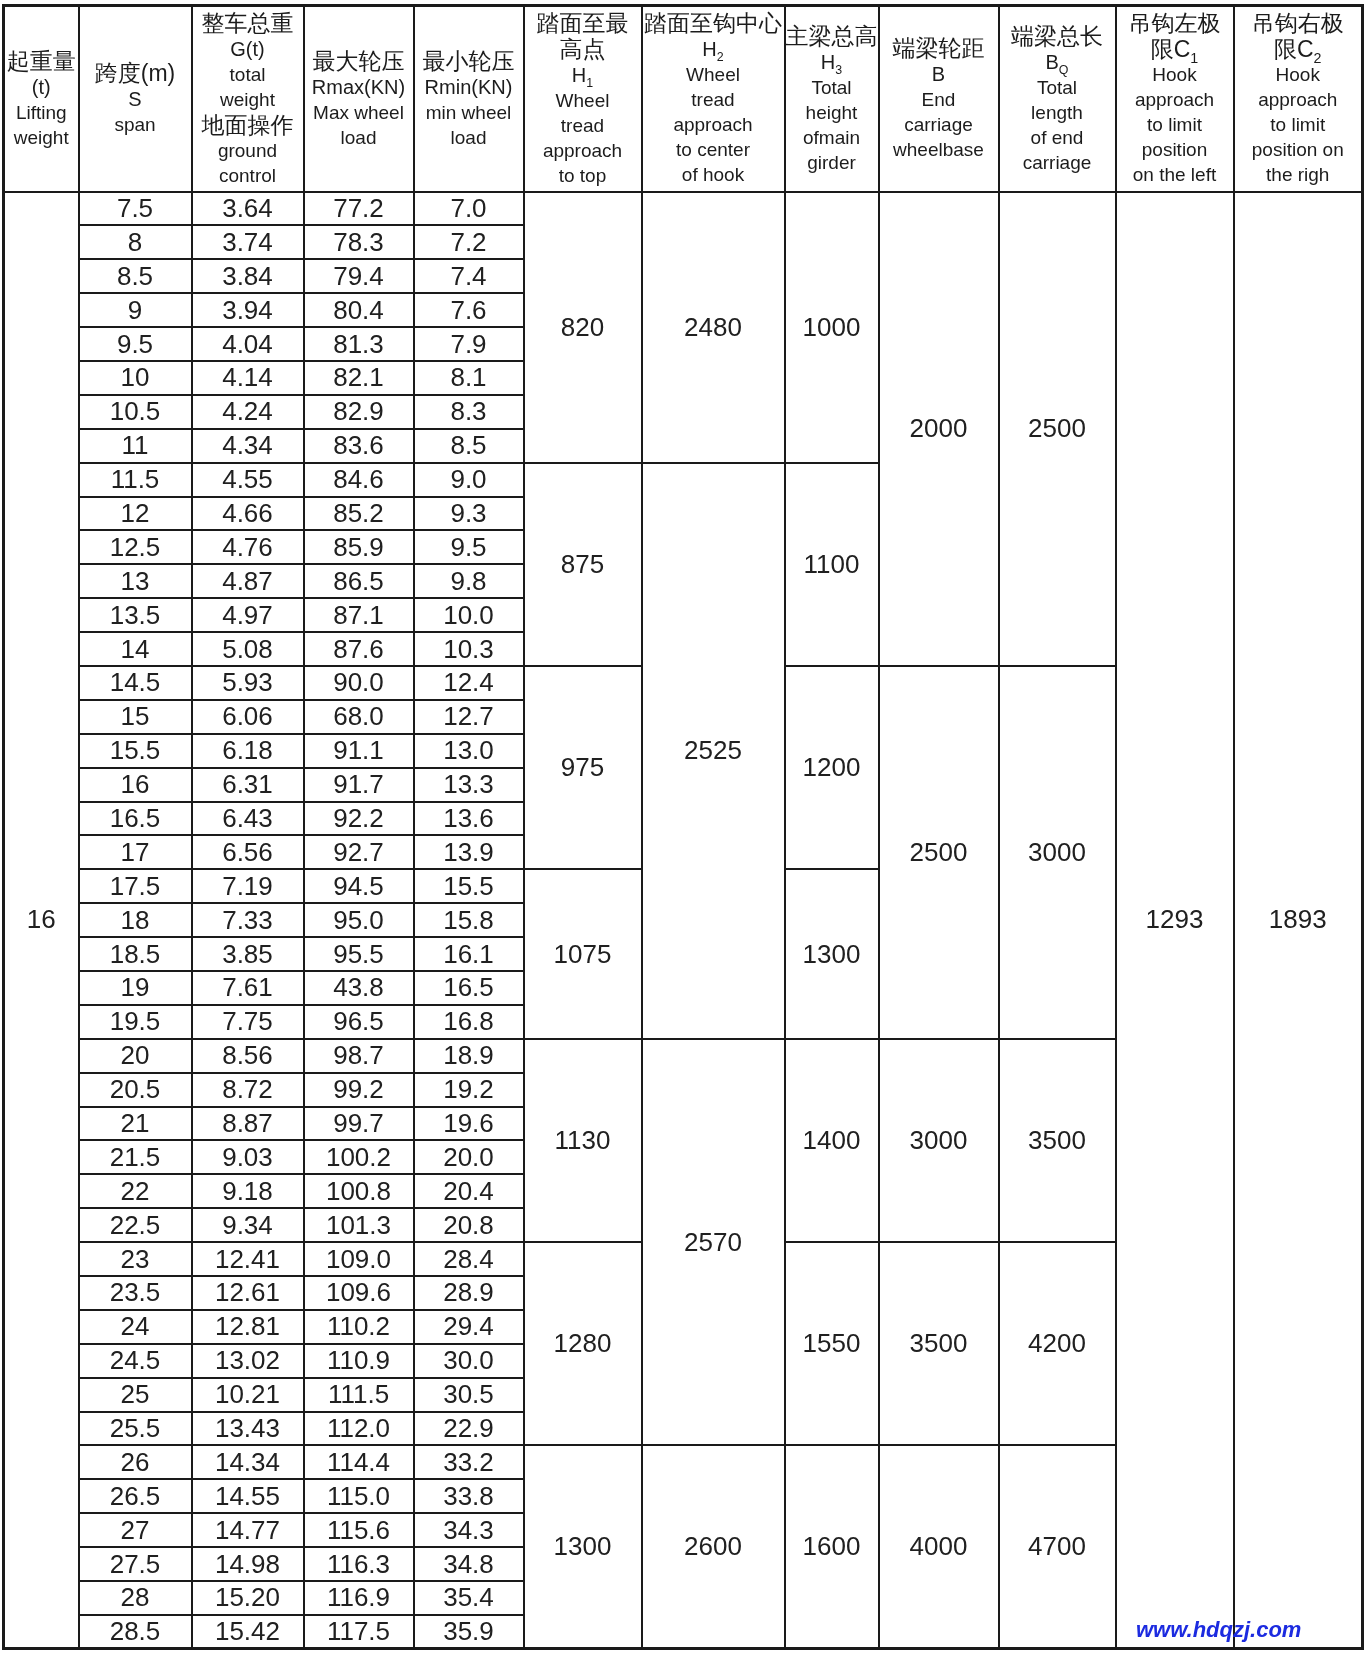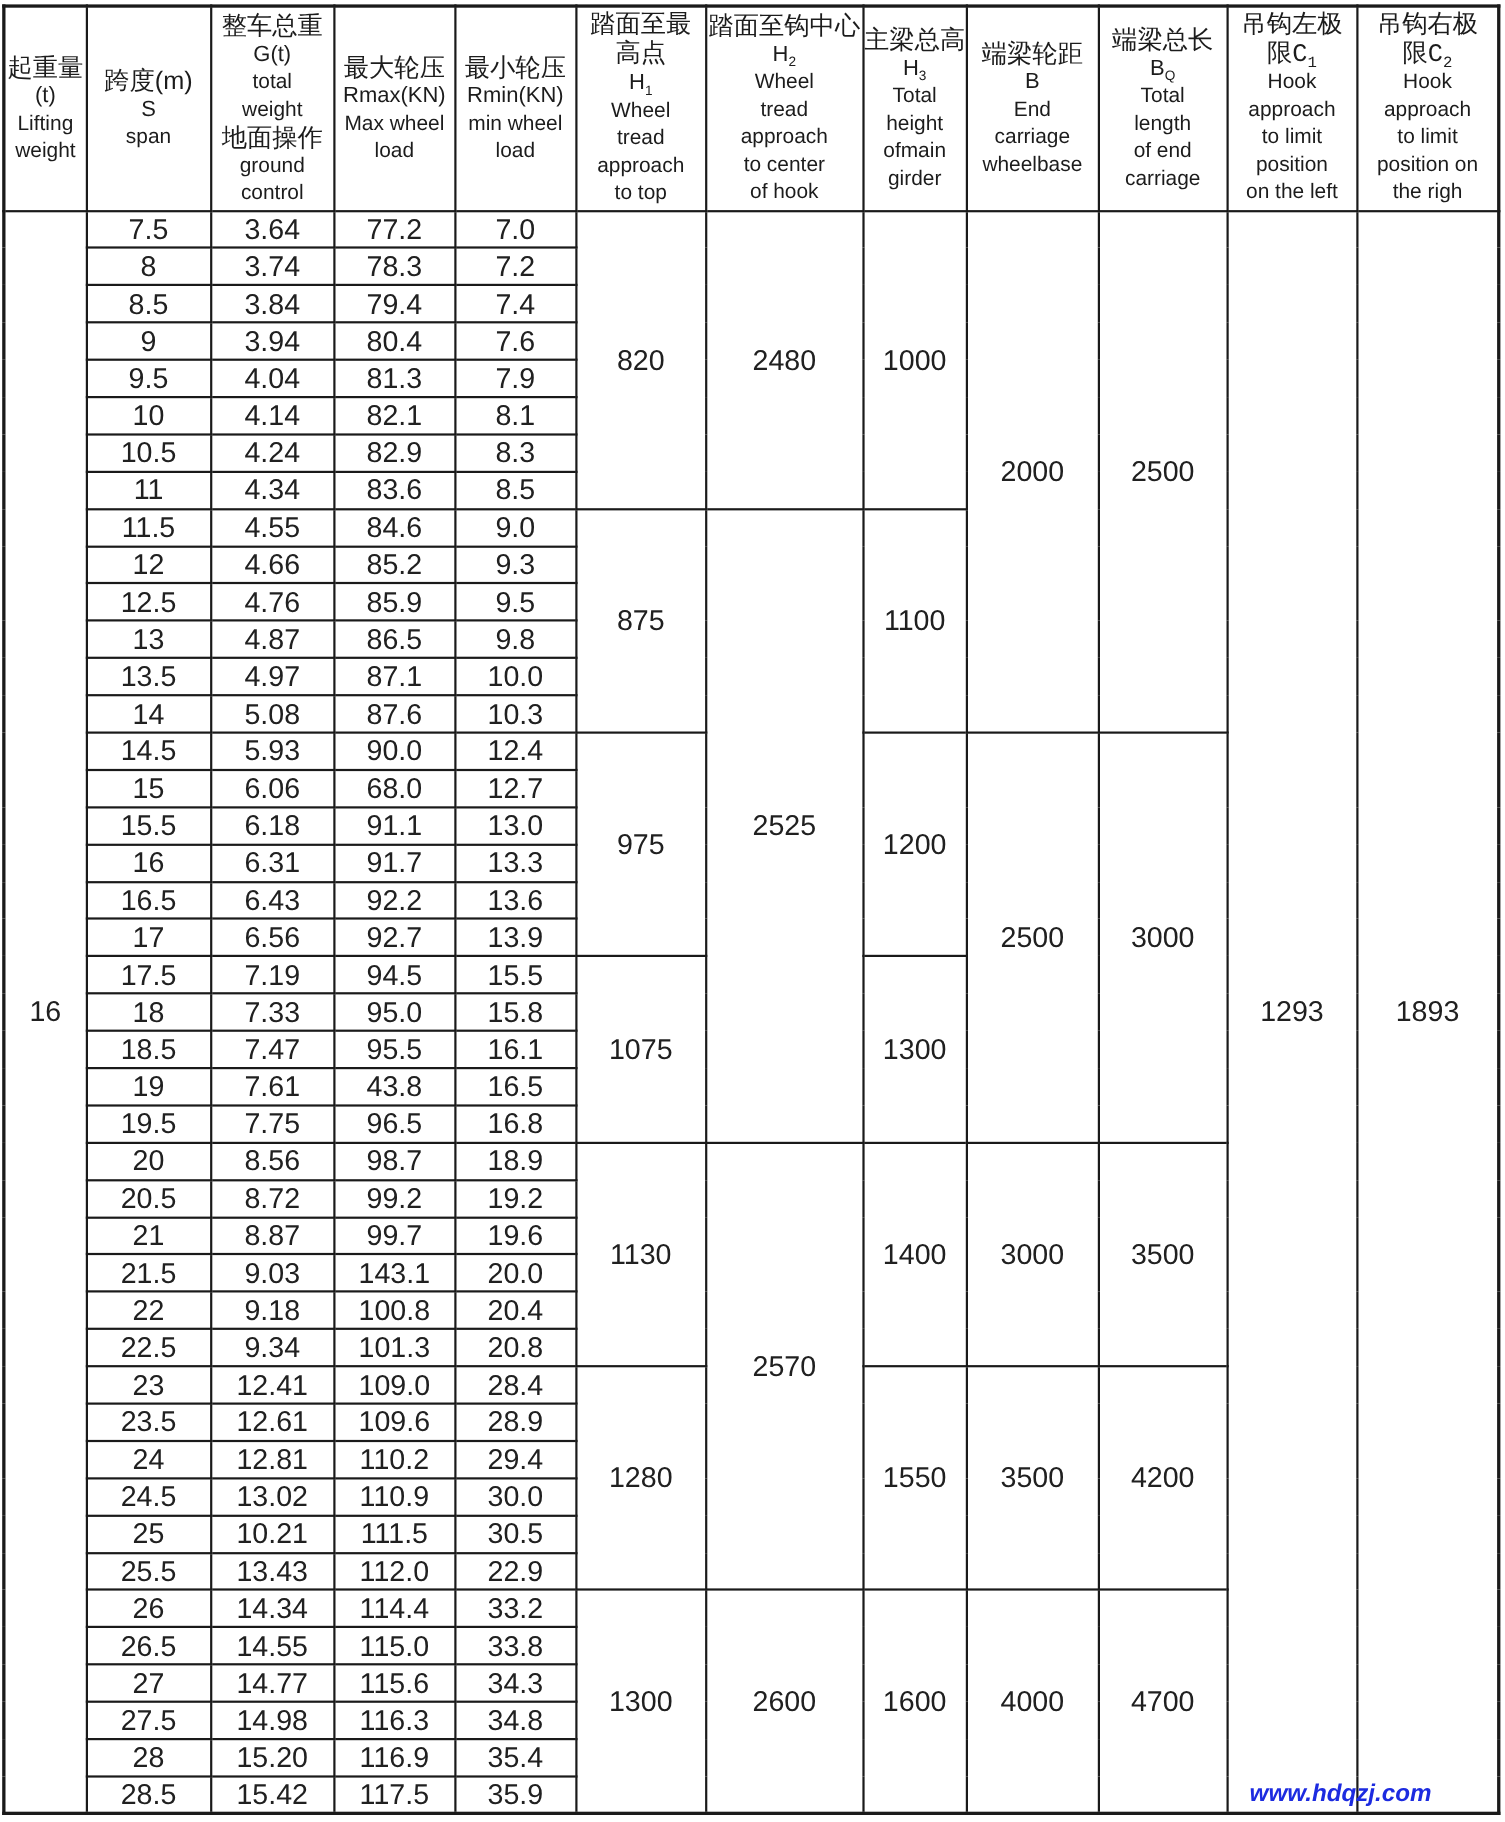--- a/index.html
+++ b/index.html
@@ -14,21 +14,21 @@
   }
   th,td{
     border:2px solid #1a1a1a;text-align:center;vertical-align:middle;
     padding:0;background:#ffffff;overflow:hidden;
   }
   thead tr{height:186px;}
   tbody tr{height:33.9px;}
   td.num{font-size:26px;color:#202020;}
   th{font-weight:400;}
   .zh{font-size:23px;line-height:26px;white-space:nowrap;display:block;}
-  .zh.wrap{white-space:pre-line;font-family:Liberation Mono, monospace;}
+  .zh.wrap{white-space:pre-line;}
   .sym{font-size:20px;line-height:26px;display:block;}
   .en{font-size:19px;line-height:25px;display:block;white-space:pre-line;}
   sub{font-size:0.62em;line-height:0;}
   .watermark{
     position:absolute;left:1136px;top:1617px;
     font-size:22px;font-weight:700;font-style:italic;white-space:nowrap;
   }
 </style>
 </head>
 <body>
@@ -288,21 +288,21 @@
         <td class="num" rowspan="5">1300</td>
       </tr>
       <tr>
         <td class="num">18</td>
         <td class="num">7.33</td>
         <td class="num">95.0</td>
         <td class="num">15.8</td>
       </tr>
       <tr>
         <td class="num">18.5</td>
-        <td class="num">7.47</td>
+        <td class="num">3.85</td>
         <td class="num">95.5</td>
         <td class="num">16.1</td>
       </tr>
       <tr>
         <td class="num">19</td>
         <td class="num">7.61</td>
         <td class="num">43.8</td>
         <td class="num">16.5</td>
       </tr>
       <tr>
@@ -330,21 +330,21 @@
       </tr>
       <tr>
         <td class="num">21</td>
         <td class="num">8.87</td>
         <td class="num">99.7</td>
         <td class="num">19.6</td>
       </tr>
       <tr>
         <td class="num">21.5</td>
         <td class="num">9.03</td>
-        <td class="num">143.1</td>
+        <td class="num">100.2</td>
         <td class="num">20.0</td>
       </tr>
       <tr>
         <td class="num">22</td>
         <td class="num">9.18</td>
         <td class="num">100.8</td>
         <td class="num">20.4</td>
       </tr>
       <tr>
         <td class="num">22.5</td>

